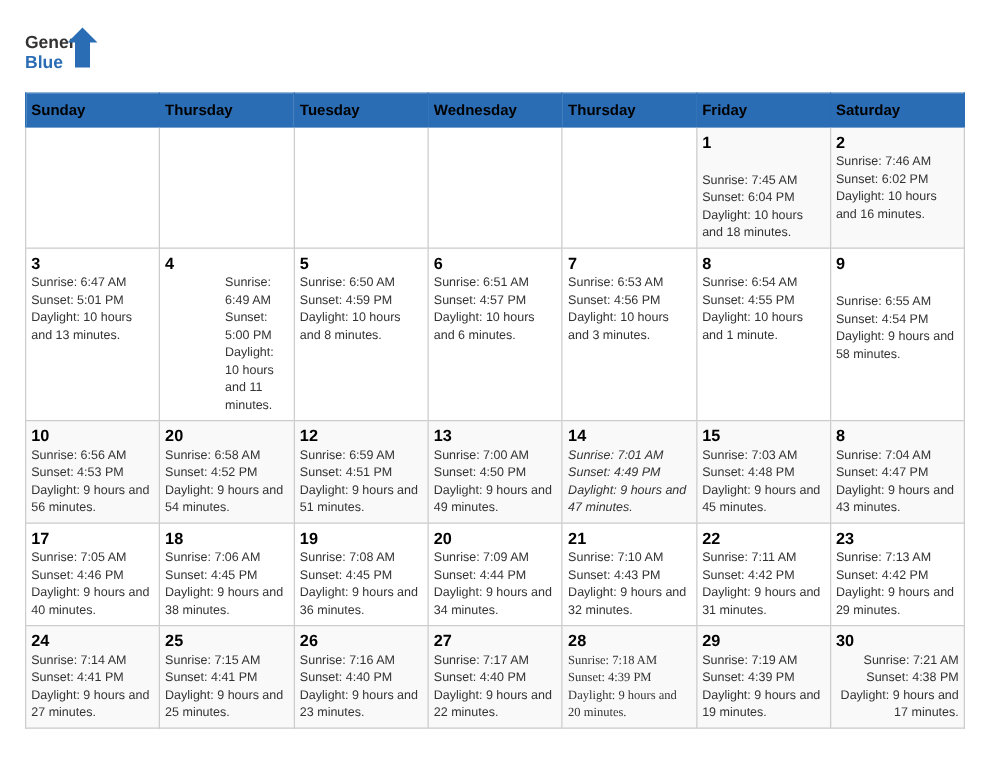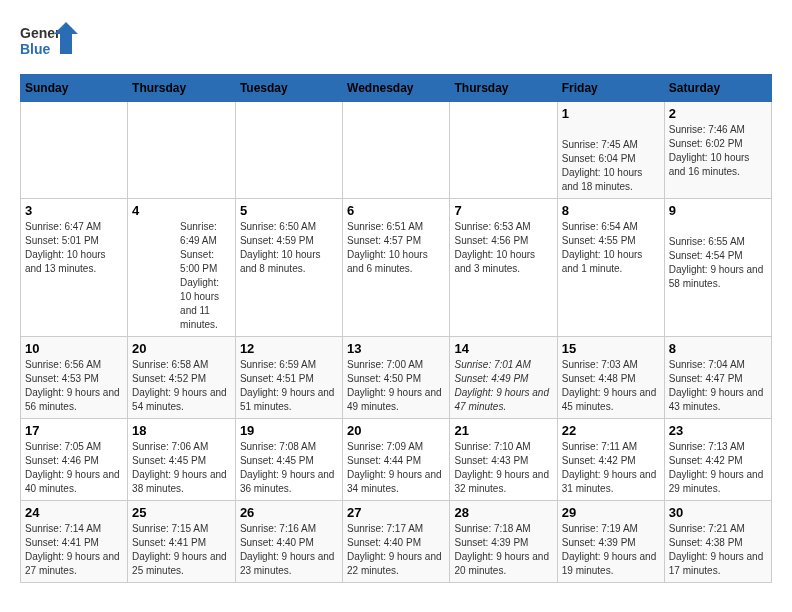--- a/index.html
+++ b/index.html
@@ -272,31 +272,31 @@
 Daylight: 9 hours and 23 minutes.</div>
         </td>
         <td>
           <div class="day-number">27</div>
           <div class="day-info" style="white-space: pre-line;">Sunrise: 7:17 AM
 Sunset: 4:40 PM
 Daylight: 9 hours and 22 minutes.</div>
         </td>
         <td>
           <div class="day-number">28</div>
-          <div class="day-info" style="white-space: pre-line;">Sunrise: 7:18 AM
+          <div class="day-info" style="white-space: pre-line; font-family: Liberation Serif, serif;">Sunrise: 7:18 AM
 Sunset: 4:39 PM
 Daylight: 9 hours and 20 minutes.</div>
         </td>
         <td>
           <div class="day-number">29</div>
           <div class="day-info" style="white-space: pre-line;">Sunrise: 7:19 AM
 Sunset: 4:39 PM
 Daylight: 9 hours and 19 minutes.</div>
         </td>
         <td>
           <div class="day-number">30</div>
-          <div class="day-info" style="white-space: pre-line;">Sunrise: 7:21 AM
+          <div class="day-info" style="white-space: pre-line; text-align: right;">Sunrise: 7:21 AM
 Sunset: 4:38 PM
 Daylight: 9 hours and 17 minutes.</div>
         </td>
       </tr>
     </tbody>
 </table>
 
 </body></html>

